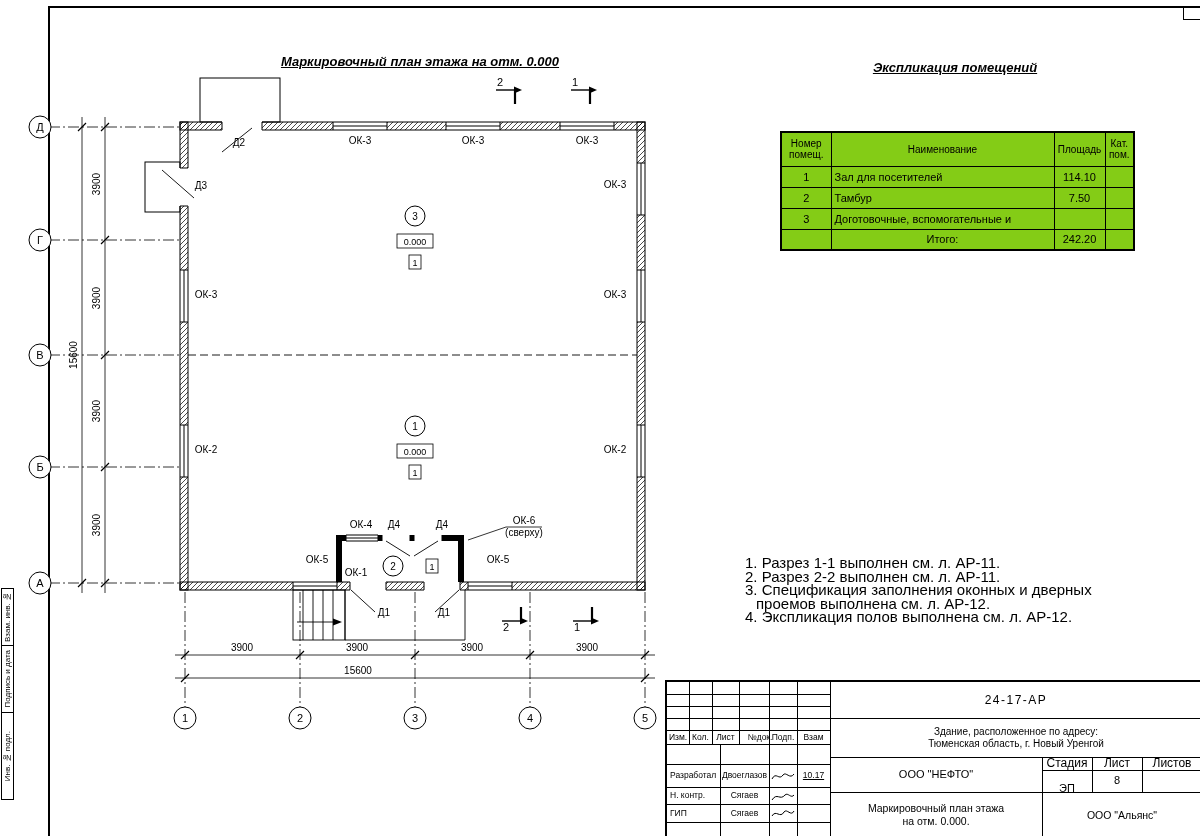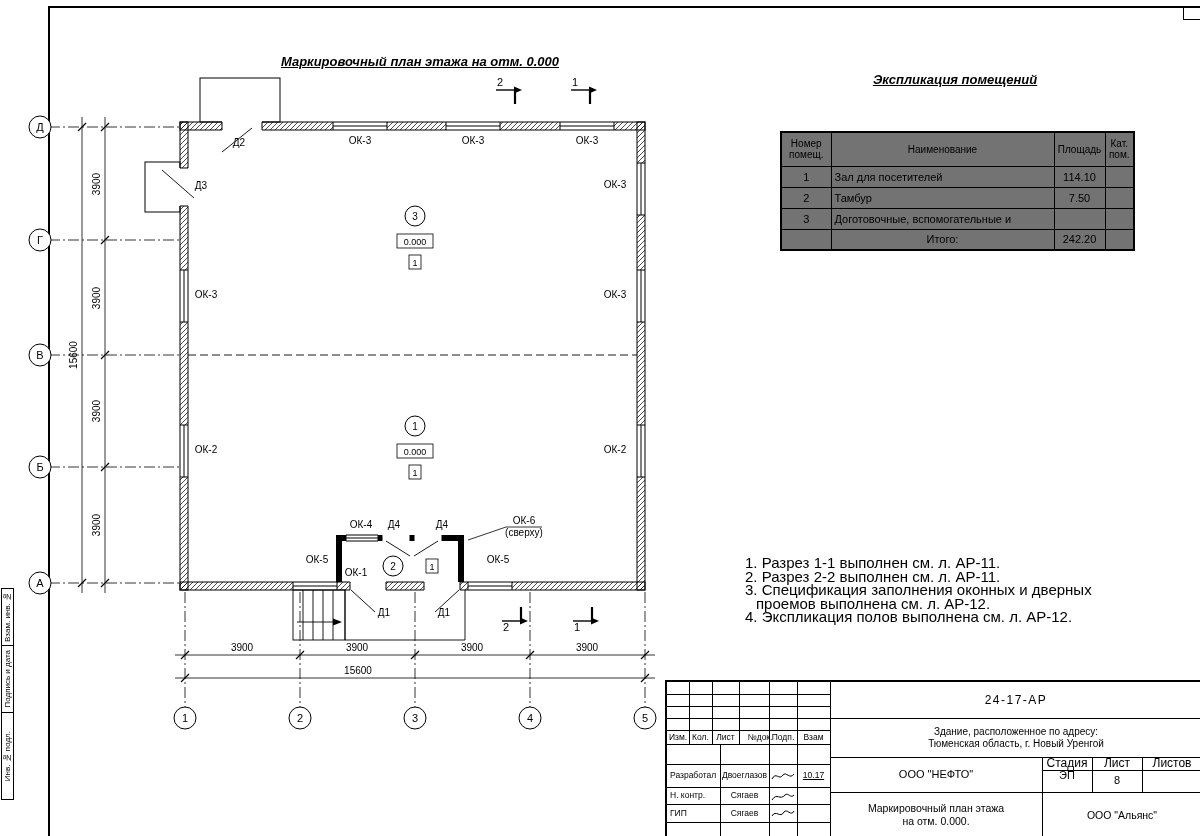--- a/index.html
+++ b/index.html
@@ -6,21 +6,21 @@
   html,body { width:1200px; height:836px; background:#fff; color:#000;
     font-family:"Liberation Sans", sans-serif; overflow:hidden; position:relative; }
   .abs { position:absolute; }
   .line { position:absolute; background:#000; }
   .drawing-title { position:absolute; font-size:13px; font-weight:bold; font-style:italic;
     text-decoration:underline; text-align:center;margin-top:32px; }
   svg text { font-family:"Liberation Sans", sans-serif; fill:#000; }
 
   
   table.expl { position:absolute; left:780px; top:131px; border-collapse:collapse;
-    table-layout:fixed; border:2px solid #000; background:#737373; }
+    table-layout:fixed; border:2px solid #000; background:#84cc16; }
   table.expl td { border:1px solid #000; font-size:11px; height:21px; padding:0 3px;
     white-space:nowrap; overflow:hidden; }
   table.expl tr.hdr td { height:34px; text-align:center; font-size:10px; line-height:1.15;
     white-space:normal; vertical-align:middle; }
   .tc { text-align:center; } .tr { text-align:center; } .tl { text-align:left; }
   td.nb { border-bottom:none !important; } td.nt { border-top:none !important; }
 
   
   .notes { position:absolute; left:745px; top:556px; font-size:15px; line-height:13.5px; }
   .notes .indent { padding-left:11px; }
@@ -51,21 +51,21 @@
   <span>Взам. инв. №</span>
 </div>
 <div class="stamp" style="top:645px;height:68px;">
   <span>Подпись и дата</span>
 </div>
 <div class="stamp" style="top:712px;height:88px;">
   <span>Инв. № подл.</span>
 </div>
 
 <div class="drawing-title" style="left:190px;top:22px;width:460px;">Маркировочный план этажа на отм. 0.000</div>
-<div class="drawing-title" style="left:830px;top:40px;width:250px;">Экспликация помещений</div>
+<div class="drawing-title" style="left:830px;top:28px;width:250px;">Экспликация помещений</div>
 
 <svg class="abs" style="left:0;top:0" width="730" height="780" viewBox="0 0 730 780">
   <defs>
     <pattern id="hatch" width="5" height="5" patternUnits="userSpaceOnUse">
       <path d="M0 5L5 0" stroke="#000" stroke-width="0.7"></path>
     </pattern>
   </defs>
 
   <g stroke="#000" stroke-width="0.8" stroke-dasharray="11 3 2 3">
     <path d="M49 127H182"></path>
@@ -360,21 +360,21 @@
     <svg width="26" height="14" viewBox="0 0 26 14">
         <path d="M2 10 C6 3 10 13 14 6 C17 2 21 11 24 5" stroke="#000" stroke-width="1" fill="none"></path>
       </svg>
   </div>
 
   <div class="cell f11" style="left:163px;top:75px;width:212px;height:35px;">ООО "НЕФТО"</div>
 
   <div class="cell f9" style="left:375px;top:75px;width:50px;height:13px;">Стадия</div>
   <div class="cell f9" style="left:425px;top:75px;width:50px;height:13px;">Лист</div>
   <div class="cell f9" style="left:475px;top:75px;width:60px;height:13px;">Листов</div>
-  <div class="cell f11" style="left:375px;top:83px;width:50px;height:22px;text-align:center;">ЭП</div>
+  <div class="cell f11" style="left:375px;top:96px;width:50px;height:22px;text-align:center;">ЭП</div>
   <div class="cell f11" style="left:425px;top:88px;width:50px;height:22px;">8</div>
   <div class="cell f11" style="left:475px;top:88px;width:60px;height:22px;"></div>
 
   <div class="cell f105" style="left:163px;top:110px;width:212px;height:46px;flex-direction:column;">
     <div>Маркировочный план этажа</div>
     <div>на отм. 0.000.</div>
   </div>
   <div class="cell f105" style="left:375px;top:110px;width:160px;height:46px;">ООО "Альянс"</div>
 </div>
 

